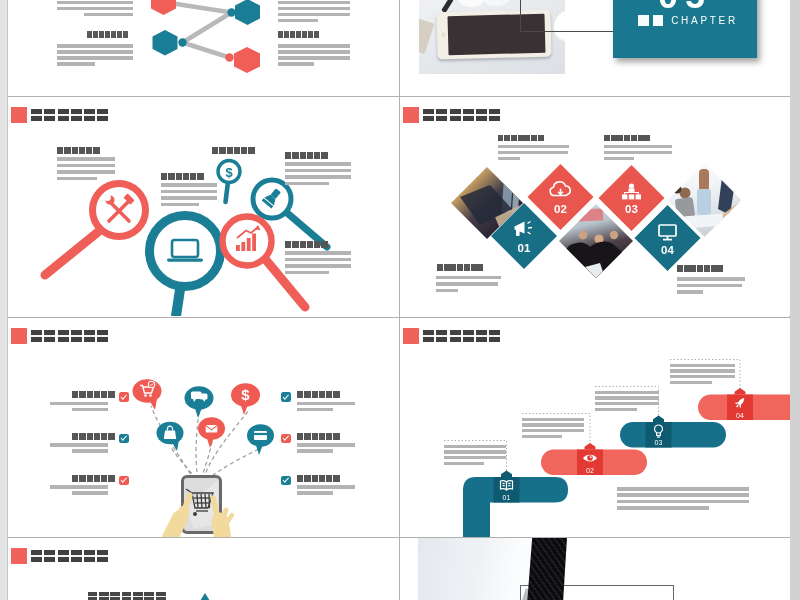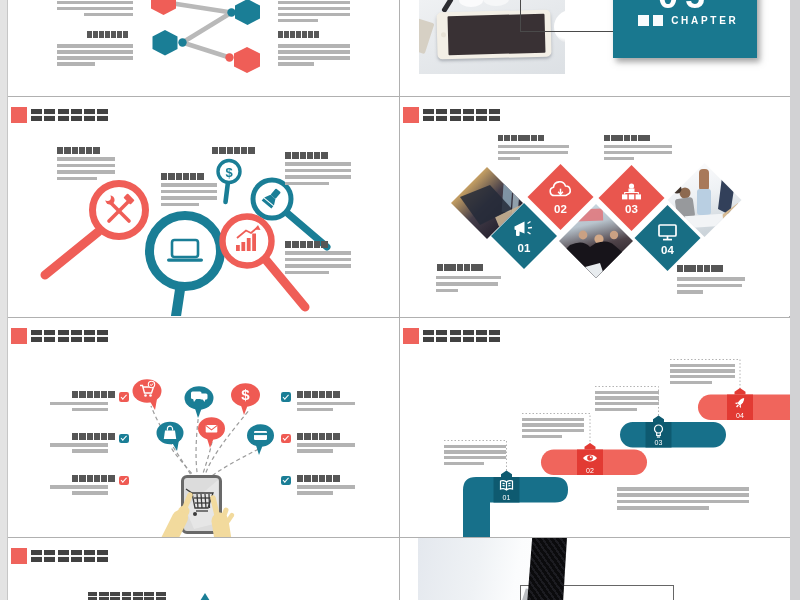--- a/index.html
+++ b/index.html
@@ -124,21 +124,21 @@
   <div class="abs" style="left:120px;top:124px;width:1.2px;height:31px;background:#4a4a4a"></div>
   <div class="abs" style="left:120px;top:154.6px;width:93px;height:1.2px;background:#4a4a4a"></div>
 
   <div class="abs" style="left:213px;top:86px;width:144px;height:96px;background:#19788f;box-shadow:3px 4px 6px rgba(90,90,90,.55)"></div>
 
   <div class="abs" style="left:213px;top:99px;width:144px;text-align:center;color:#fff;font-size:36px;font-weight:bold;letter-spacing:7px;font-family:'Liberation Sans',sans-serif">05</div>
 
   <div class="abs cb cw" style="left:238px;top:139px">
     <i></i>
       <i></i>
-      <b style="font-weight:bold;color:#fff;font-size:10px;letter-spacing:2.7px;line-height:11px;margin-left:4px;font-family:'Liberation Sans',sans-serif">CHAPTER</b>
+      <b style="font-weight:normal;color:#fff;font-size:10px;letter-spacing:2.7px;line-height:11px;margin-left:4px;font-family:'Liberation Sans',sans-serif">CHAPTER</b>
   </div>
 </div>
 
 <div class="slide" id="r2l" style="left:8px;top:97px;width:391px;height:219px">
 
   <div class="tsq" style="left:3px;top:10px"></div>
 
   <div class="cb c13" style="left:23px;top:11.5px">
       <i></i>
       <i></i>

